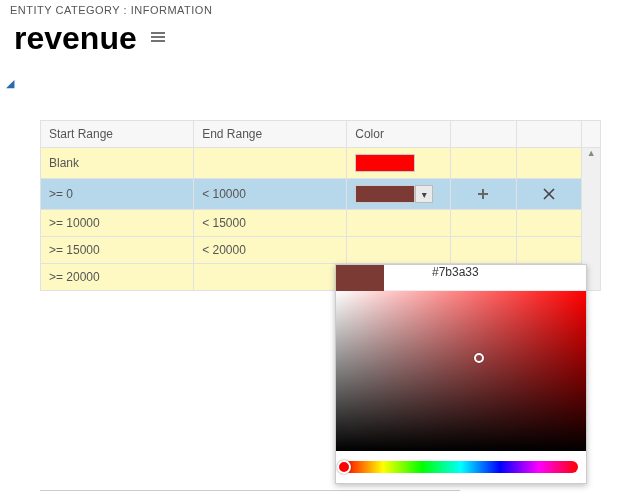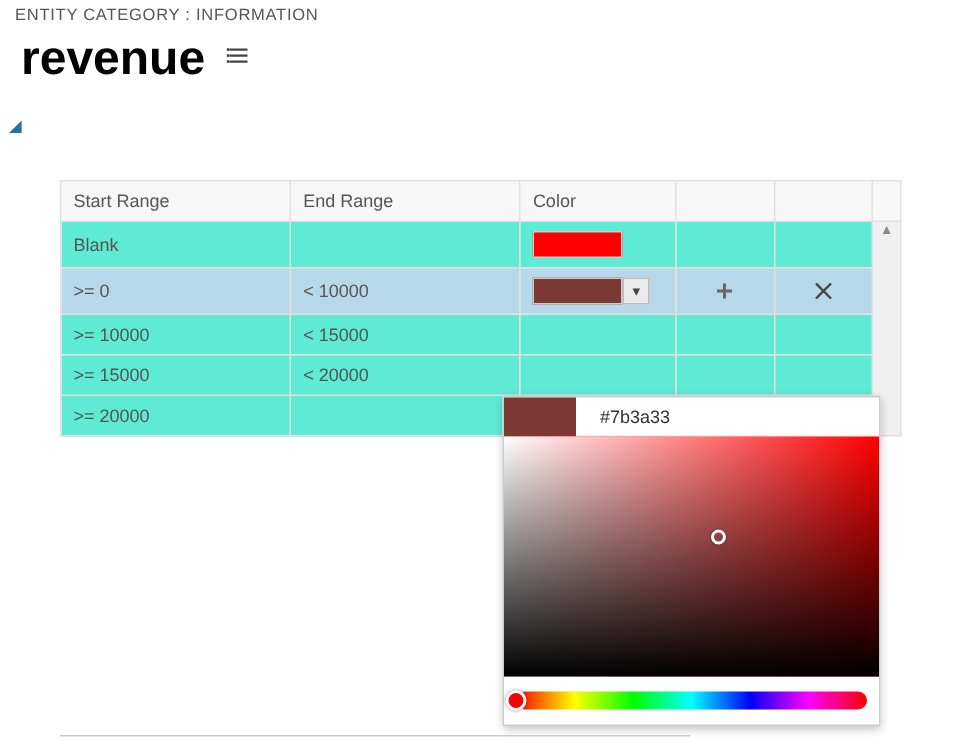--- a/index.html
+++ b/index.html
@@ -90,21 +90,21 @@
     font-weight: 400;
     color:#555;
   }
   .col-start { width: 140px; }
   .col-end   { width: 140px; }
   .col-color { width: 80px; }
   .col-act1  { width: 60px; }
   .col-act2  { width: 60px; }
   .col-scroll{ width: 12px; }
   tr.selected td { background: #b7d7ea; }
-  tr td { background:#5eead4; }
+  tr td { background:#fef9c3; }
   .swatch {
     width: 60px;
     height: 18px;
     display: inline-block;
     vertical-align: middle;
     border: 1px solid #ccc;
   }
   .swatch-wrap { display:flex; align-items:center; gap:0; }
   .dd-btn {
     width: 18px; height: 18px;
@@ -129,23 +129,23 @@
     left: 335px;
     top: 264px;
     width: 252px;
     background: #fff;
     border: 1px solid #ccc;
     box-shadow: 0 2px 6px rgba(0,0,0,.25);
     z-index: 50;
   }
   .picker-top {
     display:flex;
-    align-items:center;
     height: 26px;
     border-bottom: 1px solid #eee;
+    gap: 32px;
   }
   .picker-top .preview {
     width: 48px; height:26px;
     display:inline-block;
   }
   .picker-top .hex {
     padding-left: 16px;
     font-size: 12px;
     color:#333;
   }

